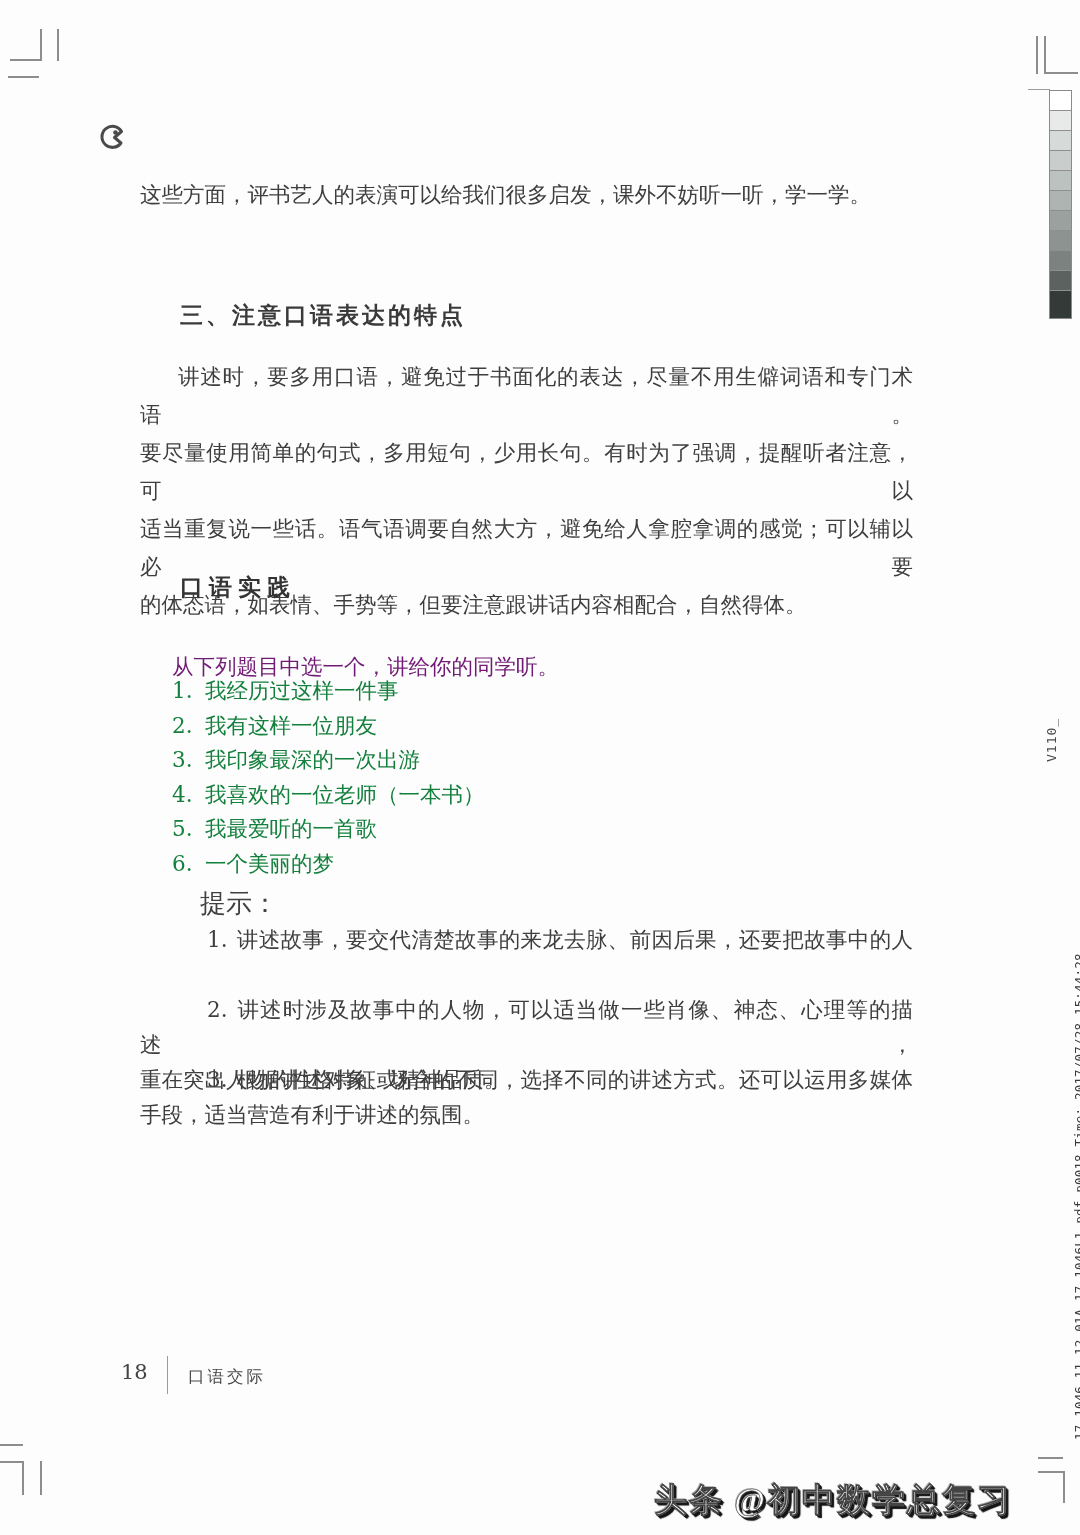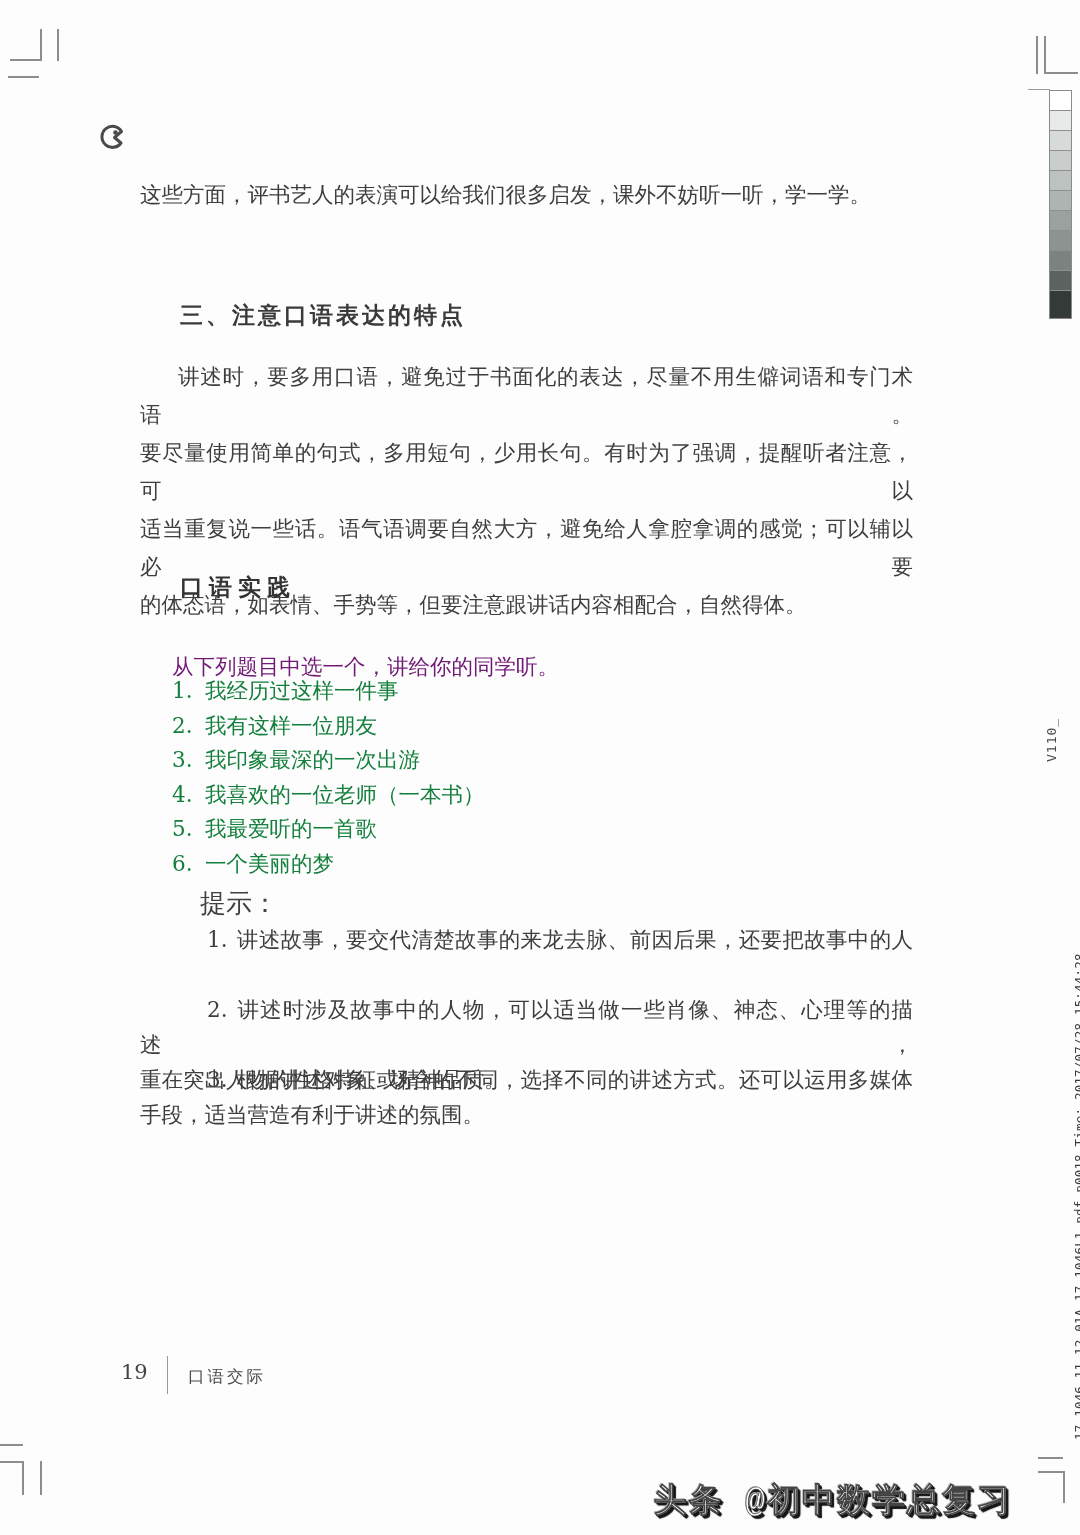--- a/index.html
+++ b/index.html
@@ -67,21 +67,21 @@
   .mk-br-h1{left:1038px;top:1457px;width:25px;height:2px;}
   .mk-br-h2{left:1038px;top:1471px;width:27px;height:2px;}
   .mk-br-v1{left:1063px;top:1471px;width:2px;height:32px;}
 
   
   .logo{position:absolute;left:95px;top:121px;}
 
   
   .watermark{
     position:absolute;right:68px;top:1478px;
-    font-family:Liberation Mono, monospace;font-weight:bold;
+    font-family:Liberation Serif, serif;font-weight:bold;
     font-size:33px;letter-spacing:2px;color:#ffffff;
     -webkit-text-stroke:0.6px #444;
     text-shadow:-1px -1px 0 #a8a8a8,1px 1px 0 #1c1c1c,2px 2px 0 #161616,3px 3px 1px #111;
   }
 </style>
 </head>
 <body>
 
 <div class="page">
 
@@ -166,21 +166,21 @@
   <div class="tblock hintblock" style="top:992px">
     <span class="line just ind-hint hint-l1"><span class="num">2.</span><span>讲述时涉及故事中的人物，可以适当做一些肖像、神态、心理等的描述，</span></span>
     <span class="line">重在突出人物的性格特征或精神品质。</span>
   </div>
 
   <div class="tblock hintblock" style="top:1062px">
     <span class="line just ind-hint hint-l1"><span class="num">3.</span><span>根据讲述对象、场合的不同，选择不同的讲述方式。还可以运用多媒体</span></span>
     <span class="line">手段，适当营造有利于讲述的氛围。</span>
   </div>
 
-  <div class="page-num">19</div>
+  <div class="page-num">18</div>
   <div class="footer-divider"></div>
   <div class="footer-label">口语交际</div>
 
   <div class="version">V110_</div>
   <div class="slug">
     <div>17_1046_11_12_01A-17-1046L1_pdf_p0018 Time: 2017/07/28 15:44:28</div>
     
   </div>
 
   <div class="watermark">头条 @初中数学总复习</div>

